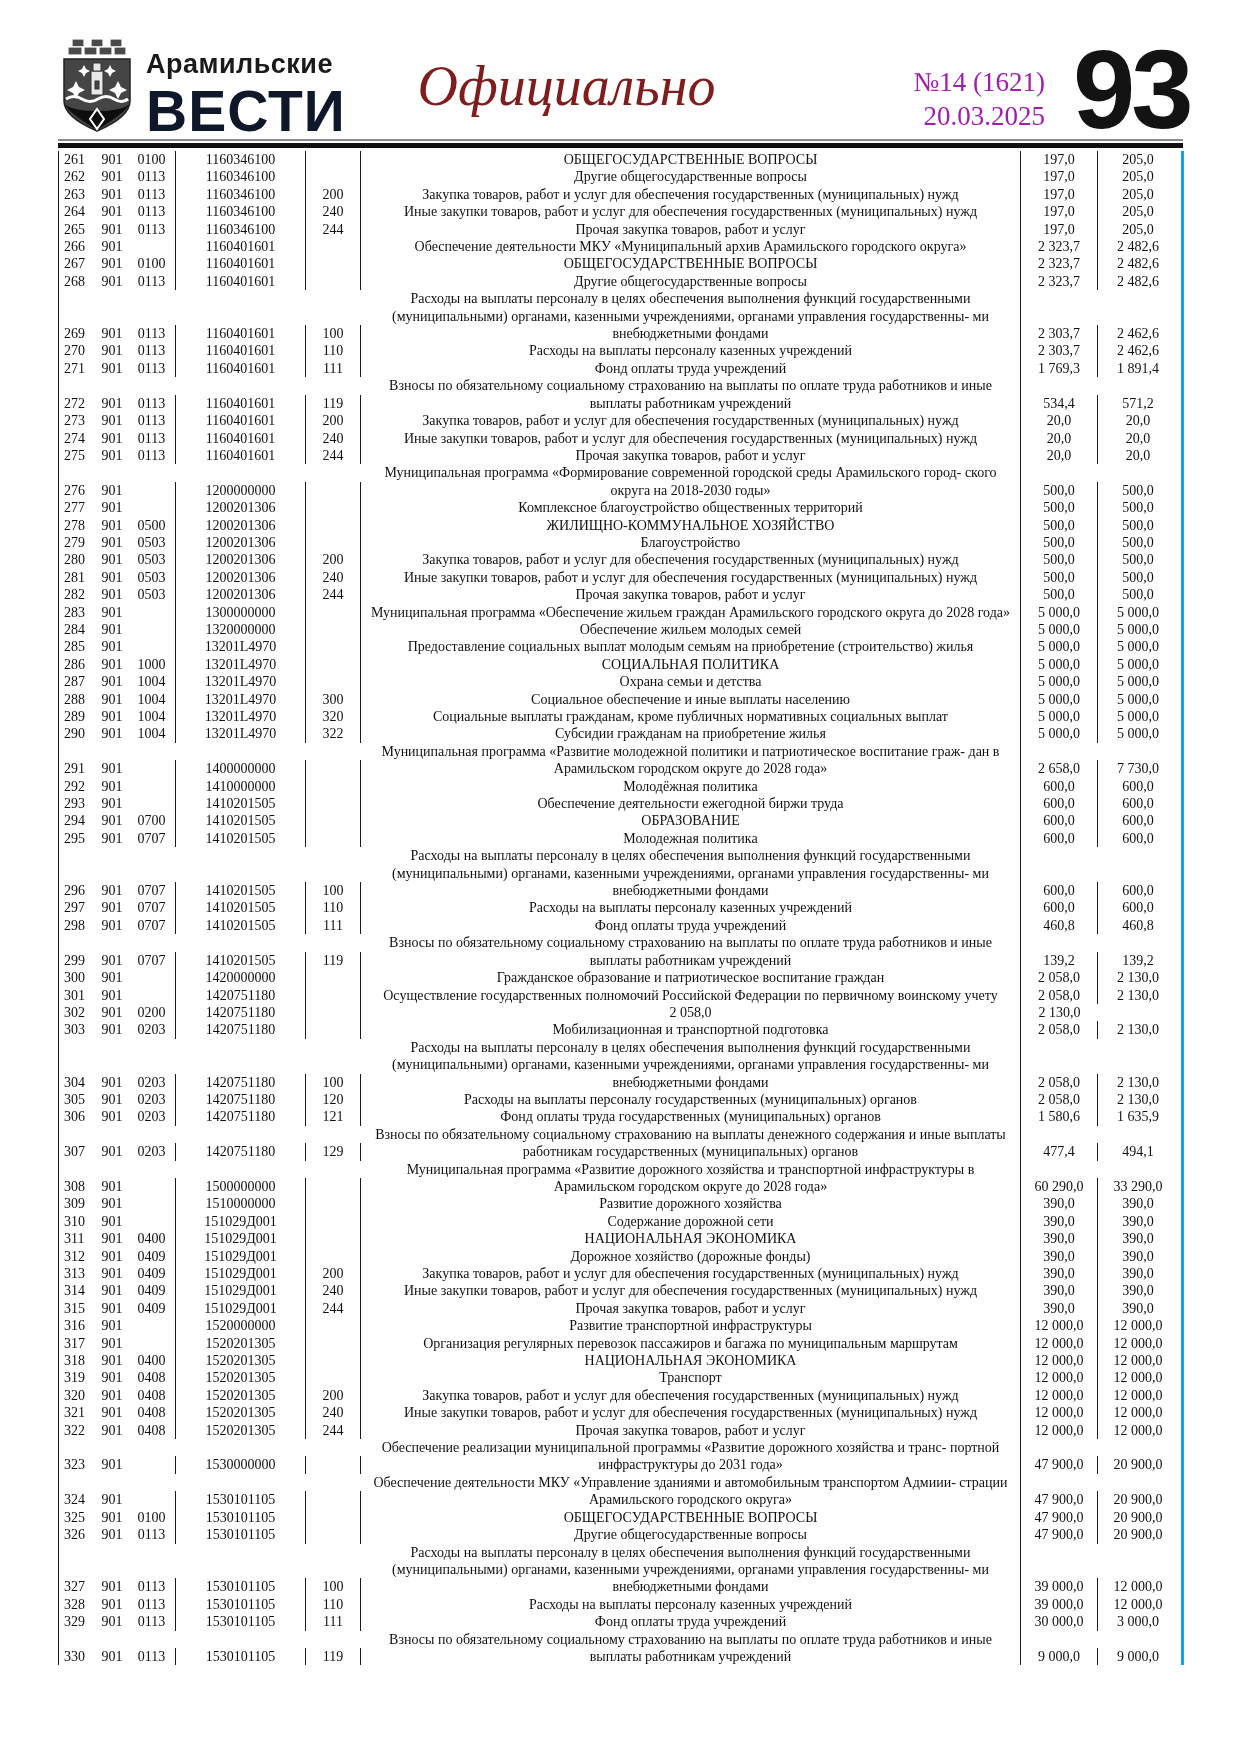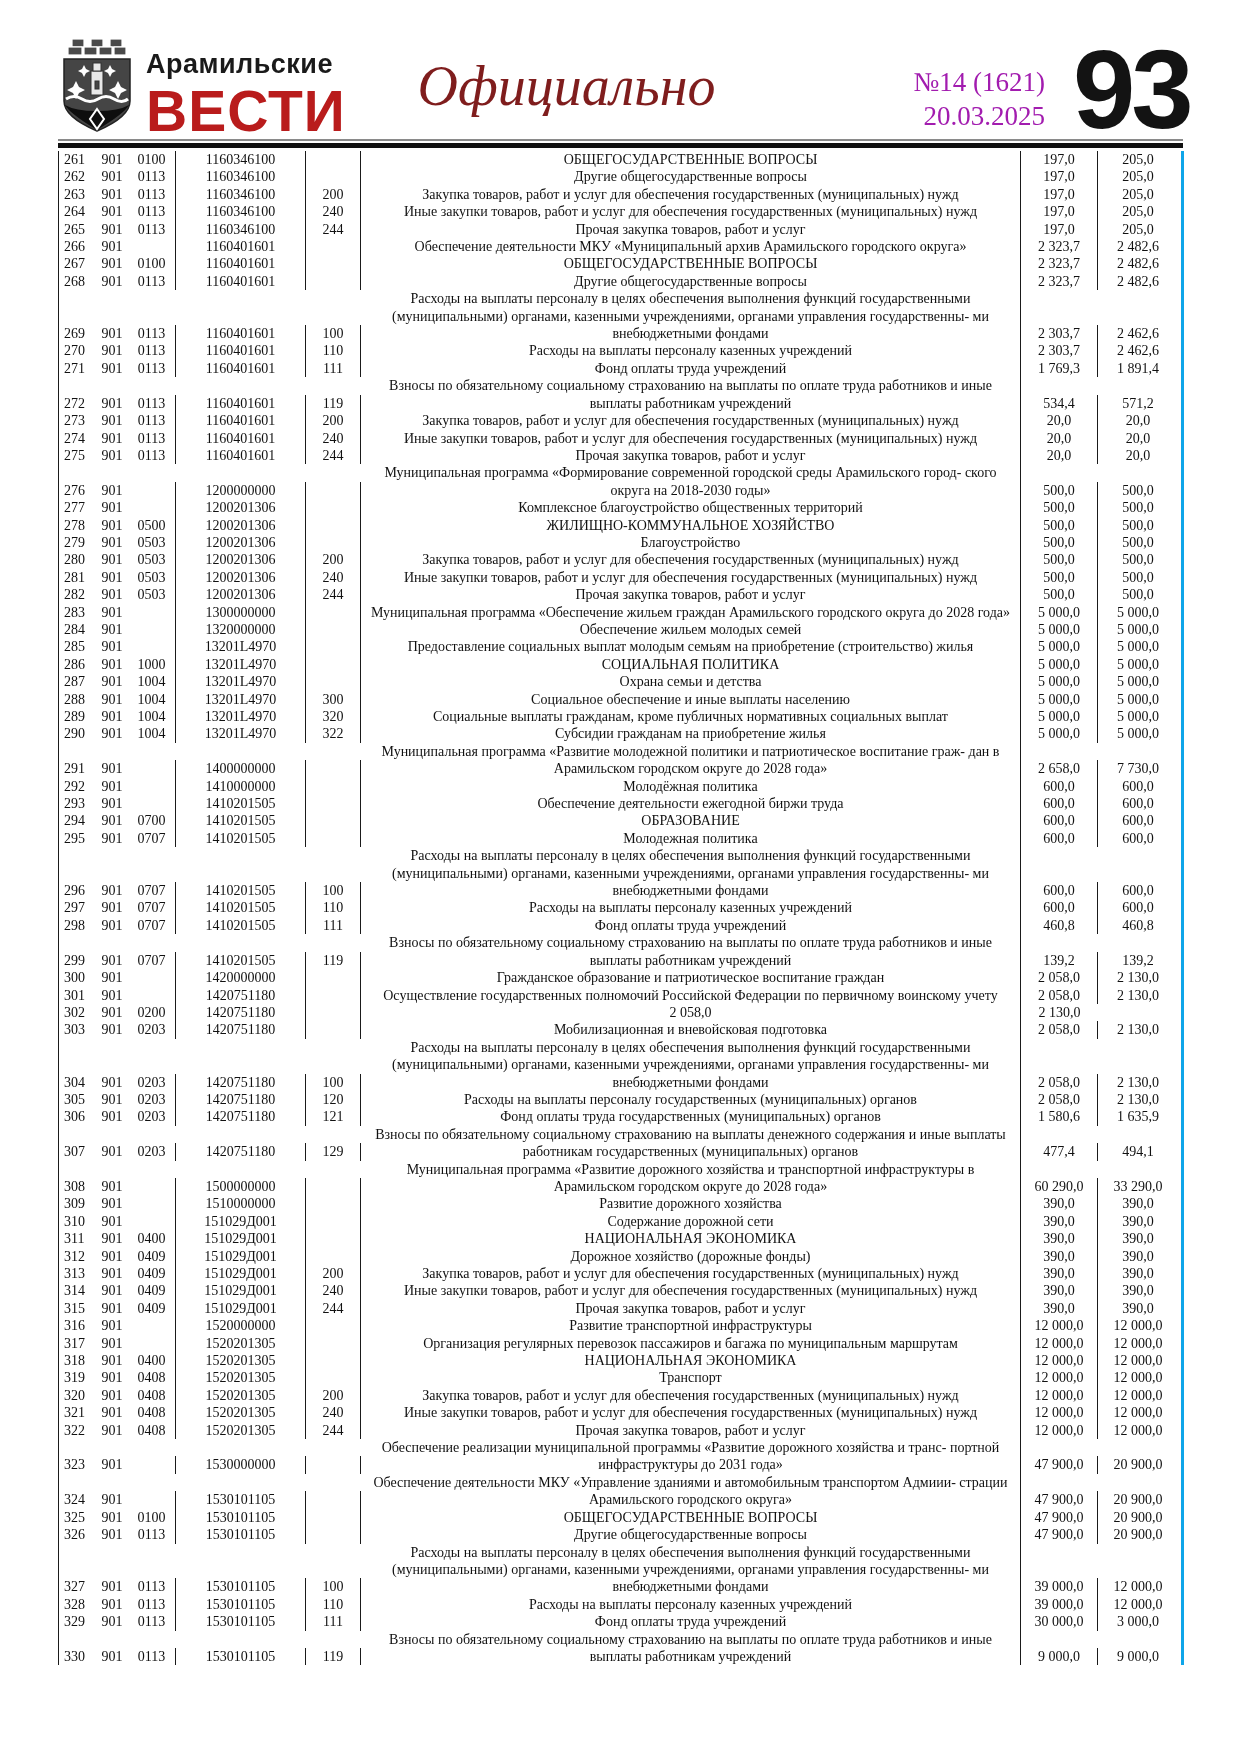--- a/index.html
+++ b/index.html
@@ -17,21 +17,21 @@
   }
   .brand{display:flex;align-items:flex-start;width:300px;flex:0 0 auto;}
   .coat{width:78px;height:96px;flex:0 0 auto;}
   .brand-text{margin-left:10px;display:flex;flex-direction:column;margin-top:14px;}
   .brand-top{
     font-family:"Liberation Sans", sans-serif;font-weight:bold;
     font-size:27px;line-height:27px;color:#1a1a1a;letter-spacing:.5px;
   }
   .brand-bottom{
     font-family:"Liberation Sans", sans-serif;font-weight:bold;
-    font-size:57px;line-height:50px;color:#b91c1c;letter-spacing:1px;margin-top:8px;
+    font-size:57px;line-height:50px;color:#0f172a;letter-spacing:1px;margin-top:8px;
   }
   .section-title{
     flex:1 1 auto;text-align:center;
     font-family:"Liberation Serif", serif;font-style:italic;
     font-size:56px;line-height:56px;color:#7f1d1d;padding-right:120px;box-sizing:border-box;
   }
   .issue{
     flex:0 0 auto;width:150px;text-align:right;
     font-family:"Liberation Serif", serif;font-size:27px;line-height:34px;color:#a21caf;
     margin-right:28px;white-space:nowrap;margin-top:26px;
@@ -593,21 +593,21 @@
     <div class="cell c-a1 num">2 058,0</div>
     <div class="cell c-a2 num">2 130,0</div>
   </div>
 
   <div class="brow">
     <div class="cell c-n">303</div>
     <div class="cell c-grbs">901</div>
     <div class="cell c-sec">0203</div>
     <div class="cell c-code">1420751180</div>
     <div class="cell c-vr"></div>
-    <div class="cell c-name">Мобилизационная и вневойсковая подготовка</div>
+    <div class="cell c-name">Мобилизационная и транспортной подготовка</div>
     <div class="cell c-a1 num">2 058,0</div>
     <div class="cell c-a2 num">2 130,0</div>
   </div>
 
   <div class="brow">
     <div class="cell c-n">304</div>
     <div class="cell c-grbs">901</div>
     <div class="cell c-sec">0203</div>
     <div class="cell c-code">1420751180</div>
     <div class="cell c-vr">100</div>

